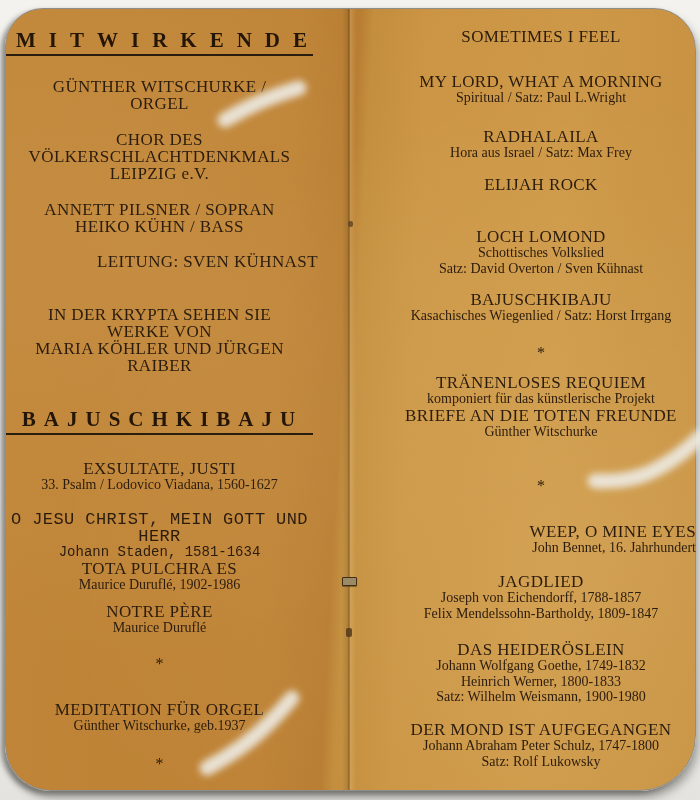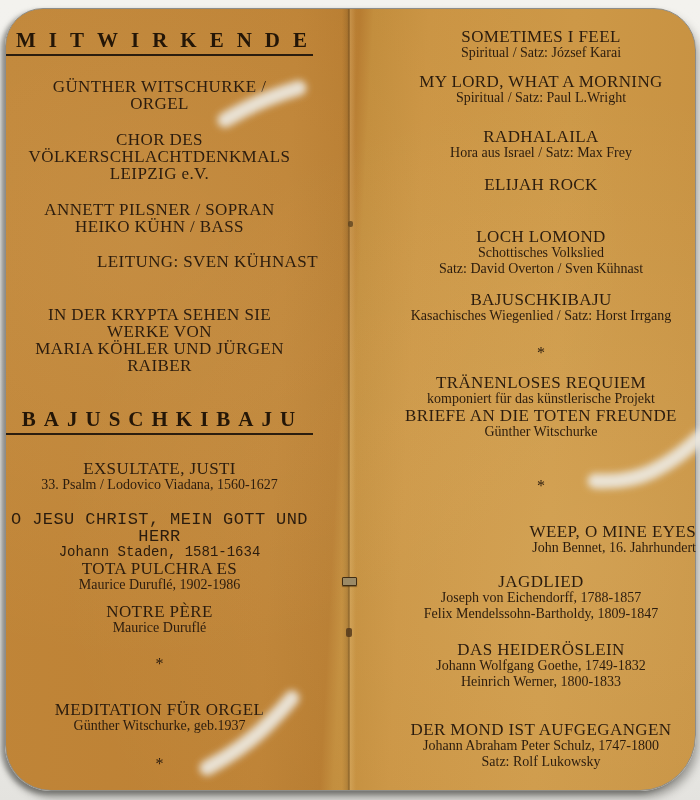--- a/index.html
+++ b/index.html
@@ -135,21 +135,20 @@
         <div class="sub">Günther Witschurke, geb.1937</div>
       </div>
 
       <div class="block left-col star" style="top:747px;">*</div>
     </div>
 
     <div>
 
       <div class="block right-col" style="top:19px;">
         <div class="title">SOMETIMES I FEEL</div>
-        <div class="sub">Spiritual / Satz: József Karai</div>
       </div>
 
       <div class="block right-col" style="top:64px;">
         <div class="title">MY LORD, WHAT A MORNING</div>
         <div class="sub">Spiritual / Satz: Paul L.Wright</div>
       </div>
 
       <div class="block right-col" style="top:119px;">
         <div class="title">RADHALAILA</div>
         <div class="sub">Hora aus Israel / Satz: Max Frey</div>
@@ -189,20 +188,21 @@
       <div class="block right-col" style="top:564px;">
         <div class="title">JAGDLIED</div>
         <div class="sub">Joseph von Eichendorff, 1788-1857</div>
         <div class="sub">Felix Mendelssohn-Bartholdy, 1809-1847</div>
       </div>
 
       <div class="block right-col" style="top:632px;">
         <div class="title">DAS HEIDERÖSLEIN</div>
         <div class="sub">Johann Wolfgang Goethe, 1749-1832</div>
         <div class="sub">Heinrich Werner, 1800-1833</div>
+        <div class="sub">Satz: Wilhelm Weismann, 1900-1980</div>
       </div>
 
       <div class="block right-col" style="top:712px;">
         <div class="title">DER MOND IST AUFGEGANGEN</div>
         <div class="sub">Johann Abraham Peter Schulz, 1747-1800</div>
         <div class="sub">Satz: Rolf Lukowsky</div>
       </div>
     </div>
   </div>
 

